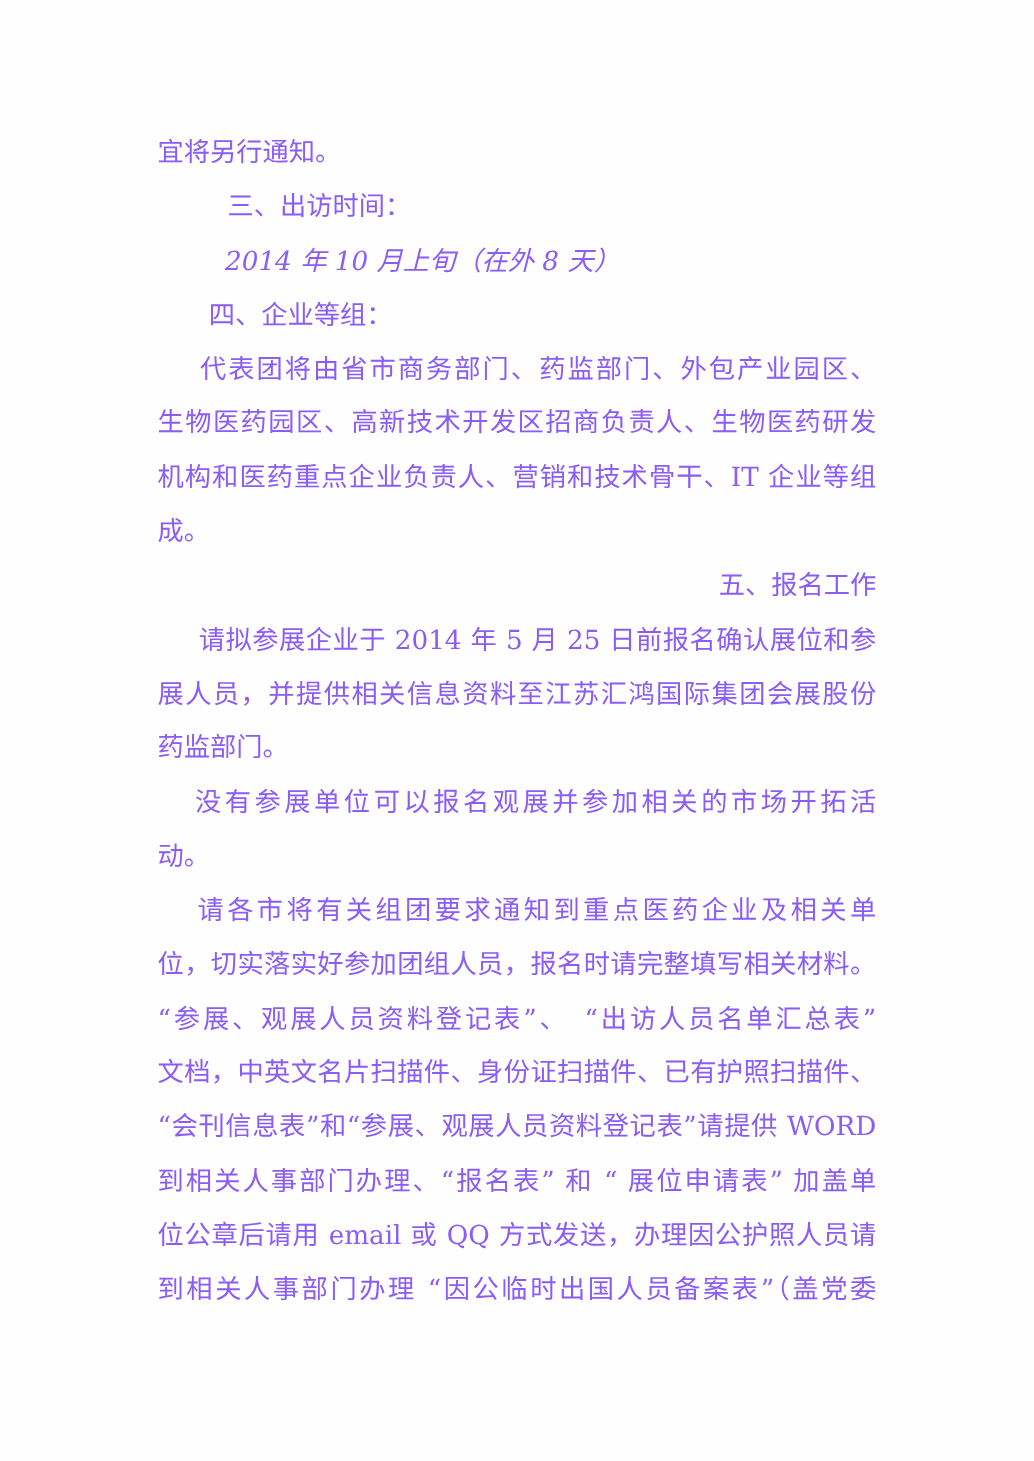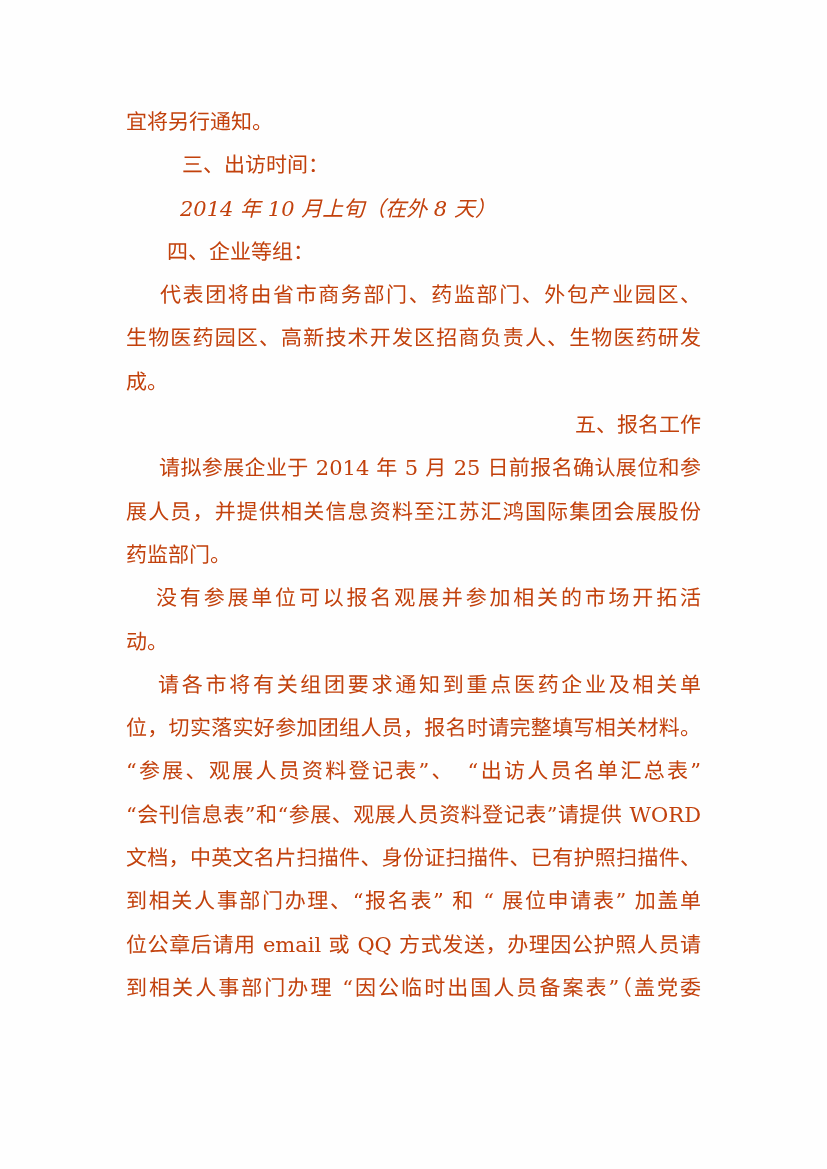--- a/index.html
+++ b/index.html
@@ -11,21 +11,21 @@
   .page {
     position: relative;
     width: 827px; height: 1169px;
     background: #fefefe;
     overflow: hidden;
   }
   .content {
     position: absolute;
     left: 126px; top: 101px;
     width: 575px;
-    color: #c2410c;
+    color: #8b5cf6;
   }
   .ln {
     font-size: 21px;
     line-height: 43.3px;
     height: 43.3px;
     white-space: normal;
     text-align: left;
   }
   
   .j {
@@ -47,29 +47,30 @@
 <body>
 
 <div class="page">
   <div class="content">
     <div class="ln">宜将另行通知。</div>
     <div class="ln i56">三、出访时间：</div>
     <div class="ln i54">2014 年 10 月上旬（在外 8 天）</div>
     <div class="ln i41">四、企业等组：</div>
     <div class="ln i34 j">代表团将由省市商务部门、药监部门、外包产业园区、</div>
     <div class="ln j">生物医药园区、高新技术开发区招商负责人、生物医药研发</div>
+    <div class="ln j">机构和医药重点企业负责人、营销和技术骨干、IT 企业等组</div>
     <div class="ln">成。</div>
     <div class="ln i29">五、报名工作</div>
     <div class="ln i33 j">请拟参展企业于 2014 年 5 月 25 日前报名确认展位和参</div>
     <div class="ln j">展人员，并提供相关信息资料至江苏汇鸿国际集团会展股份</div>
     <div class="ln">药监部门。</div>
     <div class="ln i30 j">没有参展单位可以报名观展并参加相关的市场开拓活</div>
     <div class="ln">动。</div>
     <div class="ln i32 j">请各市将有关组团要求通知到重点医药企业及相关单</div>
     <div class="ln j">位，切实落实好参加团组人员，报名时请完整填写相关材料。</div>
     <div class="ln j">“参展、观展人员资料登记表”、　“出访人员名单汇总表”</div>
+    <div class="ln j">文档，中英文名片扫描件、身份证扫描件、已有护照扫描件、</div>
     <div class="ln j">“会刊信息表”和“参展、观展人员资料登记表”请提供 WORD</div>
-    <div class="ln j">文档，中英文名片扫描件、身份证扫描件、已有护照扫描件、</div>
     <div class="ln j">到相关人事部门办理、“报名表” 和 “ 展位申请表” 加盖单</div>
     <div class="ln j">位公章后请用 email 或 QQ 方式发送，办理因公护照人员请</div>
     <div class="ln j">到相关人事部门办理 “因公临时出国人员备案表”（盖党委</div>
   </div>
 </div>
 
 </body></html>

